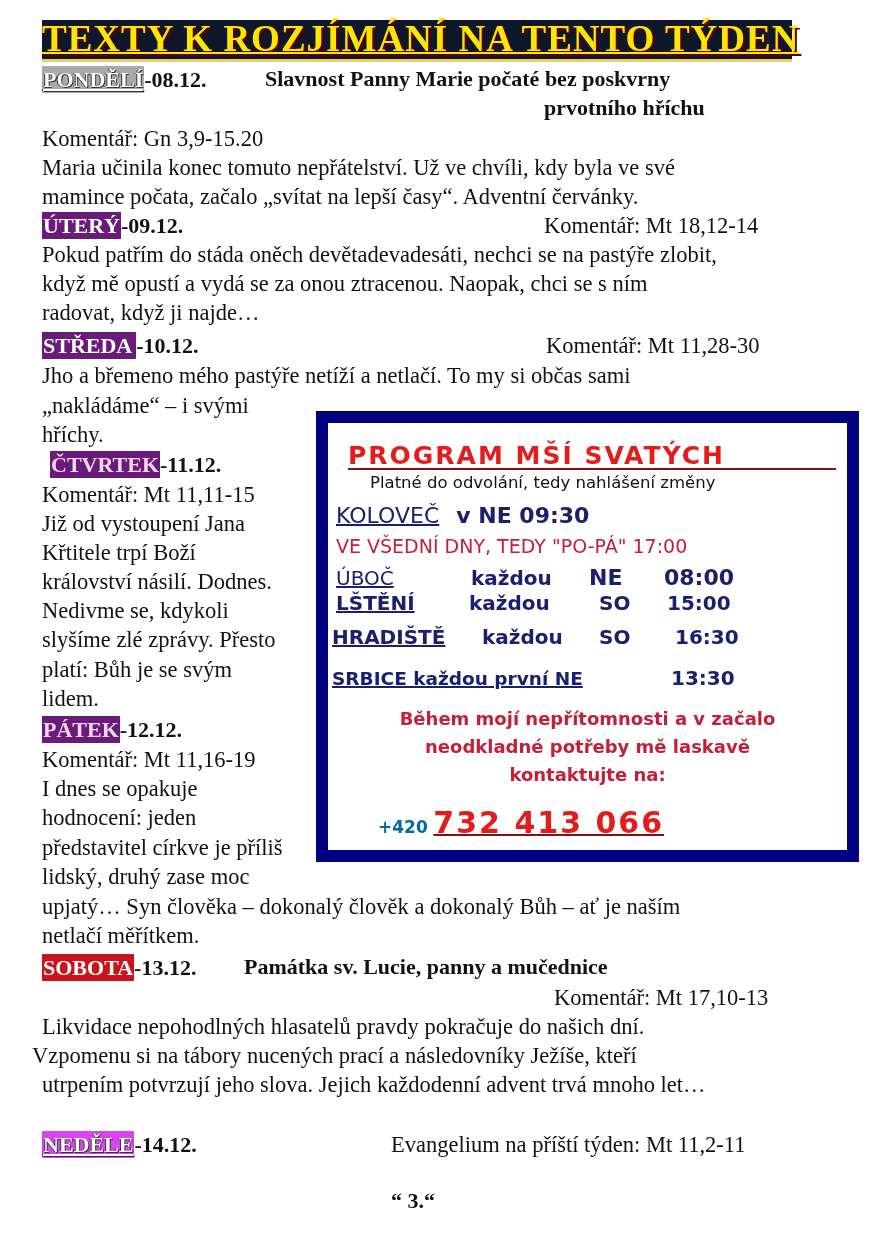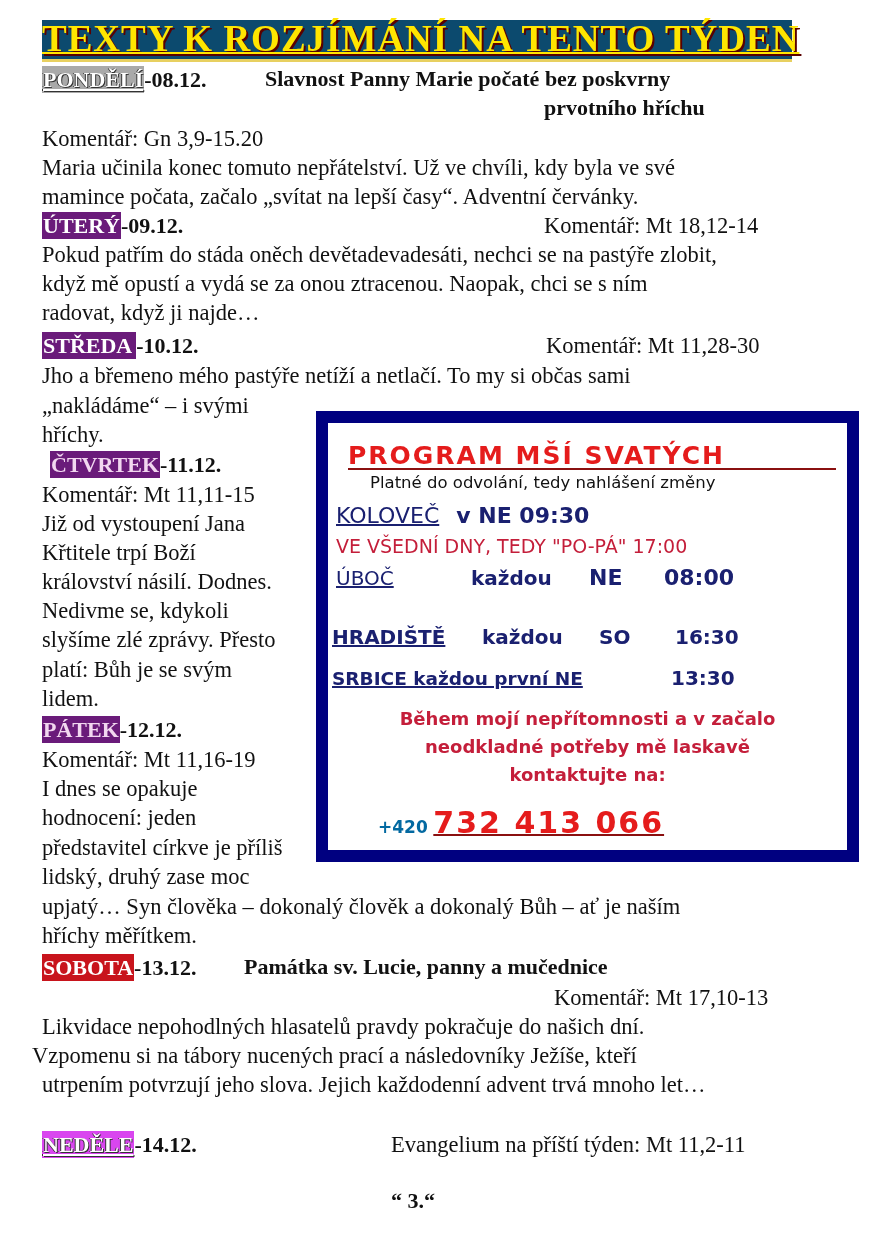--- a/index.html
+++ b/index.html
@@ -4,21 +4,21 @@
   <style>
     * { margin: 0; padding: 0; box-sizing: border-box; }
     html, body { width: 881px; height: 1240px; background: #ffffff; overflow: hidden; }
     body { position: relative; font-family: "Liberation Serif", serif; color: #111; }
 
     .abs { position: absolute; white-space: nowrap; }
 
     
     .banner {
       position: absolute; left: 42px; top: 20px; width: 750px; height: 42px;
-      background: #0c4a6e;
+      background: #0f172a;
       border-bottom: 3px solid #e8d060;
     }
     .banner-text {
       position: absolute; left: 0; top: -3px; width: 100%;
       font-family: "Liberation Serif", serif; font-weight: bold;
       font-size: 37px; letter-spacing: 1px; color: #ffe600;
       text-decoration: underline; text-decoration-thickness: 2px;
       text-shadow: 2px 2px 0 #5a0000;
       white-space: nowrap; text-align: center;
     }
@@ -105,21 +105,21 @@
 
 <div class="abs" style="left:42px; top:716px;">
   <span class="day-label day-purple-light">PÁTEK</span><span class="date">-12.12.</span>
 </div>
 <div class="abs body-text" style="left:42px; top:745px;">Komentář: Mt 11,16-19</div>
 <div class="abs body-text" style="left:42px; top:774px;">I dnes se opakuje</div>
 <div class="abs body-text" style="left:42px; top:803px;">hodnocení: jeden</div>
 <div class="abs body-text" style="left:42px; top:833px;">představitel církve je příliš</div>
 <div class="abs body-text" style="left:42px; top:862px;">lidský, druhý zase moc</div>
 <div class="abs body-text" style="left:42px; top:892px;">upjatý… Syn člověka – dokonalý člověk a dokonalý Bůh – ať je naším</div>
-<div class="abs body-text" style="left:42px; top:921px;">hříchy měřítkem.</div>
+<div class="abs body-text" style="left:42px; top:921px;">netlačí měřítkem.</div>
 
 <div class="abs" style="left:42px; top:954px;">
   <span class="day-label day-red">SOBOTA</span><span class="date">-13.12.</span>
 </div>
 <div class="abs feast" style="left:244px; top:954px;">Památka sv. Lucie, panny a mučednice</div>
 <div class="abs body-text" style="left:554px; top:983px;">Komentář: Mt 17,10-13</div>
 <div class="abs body-text" style="left:42px; top:1012px;">Likvidace nepohodlných hlasatelů pravdy pokračuje do našich dní.</div>
 <div class="abs body-text" style="left:32px; top:1041px;">Vzpomenu si na tábory nucených prací a následovníky Ježíše, kteří</div>
 <div class="abs body-text" style="left:42px; top:1070px;">utrpením potvrzují jeho slova. Jejich každodenní advent trvá mnoho let…</div>
 
@@ -139,20 +139,23 @@
     <div class="mb mb-navy" style="left:8px; top:80px; font-size:22px; font-weight:normal;">
       <span class="u">KOLOVEČ</span>
       <span style="font-weight:bold; margin-left:10px;">v  NE  09:30</span>
     </div>
 
     <div class="mb mb-red" style="left:8px; top:112px; font-size:19px; font-weight:normal;">VE VŠEDNÍ DNY, TEDY  "PO-PÁ"  17:00</div>
 
     <div class="mb mb-navy" style="left:8px; top:142px; font-size:20px;">
       <span class="u" style="display:inline-block; width:135px; font-weight:normal;">ÚBOČ</span><span style="display:inline-block; width:118px;">každou</span><span style="display:inline-block; width:75px; font-size:22px;">NE</span><span style="font-size:22px;">08:00</span>
     </div>
+    <div class="mb mb-navy" style="left:8px; top:168px; font-size:20px;">
+      <span class="u" style="display:inline-block; width:133px;">LŠTĚNÍ</span><span style="display:inline-block; width:130px;">každou</span><span style="display:inline-block; width:68px;">SO</span><span>15:00</span>
+    </div>
     <div class="mb mb-navy" style="left:4px; top:202px; font-size:20px;">
       <span class="u" style="display:inline-block; width:150px;">HRADIŠTĚ</span><span style="display:inline-block; width:117px;">každou</span><span style="display:inline-block; width:76px;">SO</span><span>16:30</span>
     </div>
     <div class="mb mb-navy" style="left:4px; top:243px; font-size:18.5px;">
       <span class="u" style="display:inline-block; width:339px;">SRBICE každou první NE</span><span style="font-size:20px;">13:30</span>
     </div>
 
     <div class="mb mb-red" style="left:0; width:100%; text-align:center; top:285px; font-size:18px;">Během mojí nepřítomnosti a v začalo</div>
     <div class="mb mb-red" style="left:0; width:100%; text-align:center; top:313px; font-size:18px;">neodkladné potřeby mě laskavě</div>
     <div class="mb mb-red" style="left:0; width:100%; text-align:center; top:341px; font-size:18px;">kontaktujte na:</div>

